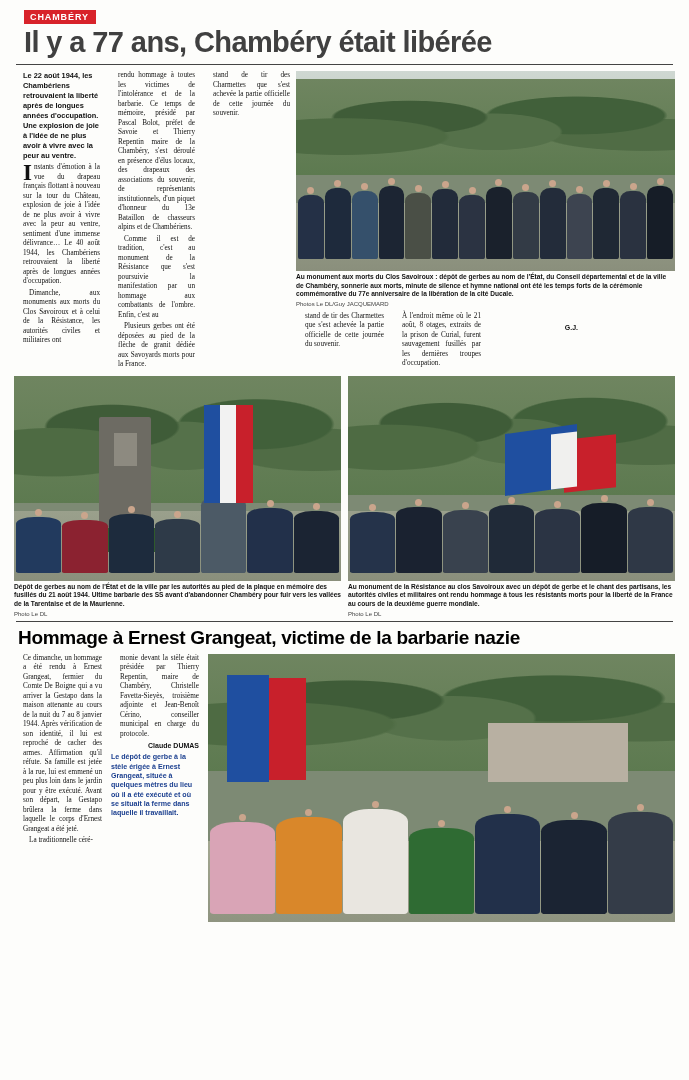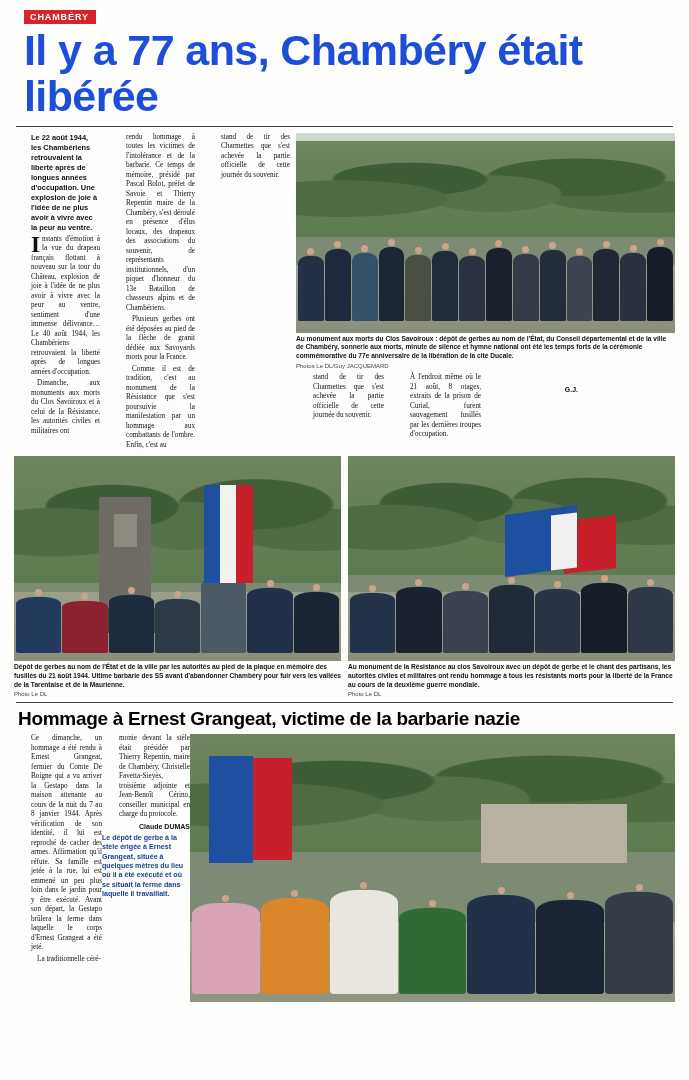--- a/index.html
+++ b/index.html
@@ -34,25 +34,25 @@
     letter-spacing: 0.9px;
     padding: 2px 7px 2px 6px;
     margin: 2px 0 1px 16px;
     font-family: "Liberation Sans", sans-serif;
   }
 
   
   .headline {
     font-family: "Liberation Sans", sans-serif;
     font-weight: bold;
-    font-size: 43px;
+    font-size: 29px;
     line-height: 1.08;
     letter-spacing: -0.6px;
     margin: 2px 0 6px 16px;
-    color: #1d4ed8;
+    color: #404040;
     max-width: 600px;
   }
   .rule {
     border: 0;
     border-top: 1px solid #444;
     margin: 2px 8px 6px 8px;
   }
 
   
   .top-block {
@@ -70,21 +70,21 @@
   .col {
     width: 86px;
     flex: 0 0 86px;
     font-size: 7.2px;
     line-height: 1.32;
     text-align: justify;
     color: #111;
     font-family: "Liberation Serif", serif;
   }
   .col p {
-    margin: 0 0 2px 17px;
+    margin: 0 0 2px 9px;
     text-indent: 6px;
   }
   .col p.noindent { text-indent: 0; }
   .chapeau {
     font-family: "Liberation Sans", sans-serif;
     font-weight: bold;
     font-size: 7.4px;
     line-height: 1.35;
     text-align: left;
     margin-bottom: 5px;
@@ -220,22 +220,22 @@
   <div class="top-block">
 
     <div class="cols">
       <div class="col">
         <p class="chapeau noindent">Le 22 août 1944, les Chambériens retrouvaient la liberté après de longues années d'occupation. Une explosion de joie à l'idée de ne plus avoir à vivre avec la peur au ventre.</p>
         <p class="dropcap noindent">Instants d'émotion à la vue du drapeau français flottant à nouveau sur la tour du Château, explosion de joie à l'idée de ne plus avoir à vivre avec la peur au ventre, sentiment d'une immense délivrance… Le 40 août 1944, les Chambériens retrouvaient la liberté après de longues années d'occupation.</p>
         <p>Dimanche, aux monuments aux morts du Clos Savoiroux et à celui de la Résistance, les autorités civiles et militaires ont</p>
       </div>
       <div class="col">
         <p class="noindent">rendu hommage à toutes les victimes de l'intolérance et de la barbarie. Ce temps de mémoire, présidé par Pascal Bolot, préfet de Savoie et Thierry Repentin maire de la Chambéry, s'est déroulé en présence d'élus locaux, des drapeaux des associations du souvenir, de représentants institutionnels, d'un piquet d'honneur du 13e Bataillon de chasseurs alpins et de Chambériens.</p>
+        <p>Comme il est de tradition, c'est au monument de la Résistance que s'est poursuivie la manifestation par un hommage aux combattants de l'ombre. Enfin, c'est au</p>
         <p>Plusieurs gerbes ont été déposées au pied de la flèche de granit dédiée aux Savoyards morts pour la France.</p>
-        <p>Comme il est de tradition, c'est au monument de la Résistance que s'est poursuivie la manifestation par un hommage aux combattants de l'ombre. Enfin, c'est au</p>
       </div>
       <div class="col">
         <p class="noindent">stand de tir des Charmettes que s'est achevée la partie officielle de cette journée du souvenir.</p>
       </div>
     </div>
 
     <div style="flex:1 1 auto;">
       <div class="photo" style="height:200px;">
         <div class="sky"></div>
         <div class="trees"></div>
@@ -324,21 +324,21 @@
       <div class="caption">Au monument de la Résistance au clos Savoiroux avec un dépôt de gerbe et le chant des partisans, les autorités civiles et militaires ont rendu hommage à tous les résistants morts pour la liberté de la France au cours de la deuxième guerre mondiale.</div>
       <div class="caption credit">Photo Le DL</div>
     </div>
   </div>
 
   <hr class="rule2">
 
   
   <h2 class="headline2">Hommage à Ernest Grangeat, victime de la barbarie nazie</h2>
 
-  <div style="display:flex;padding:0 6px;justify-content:space-between;">
+  <div style="display:flex;gap:9px;padding:0 6px;justify-content:space-between;">
     <div class="col" style="width:88px;flex:0 0 88px;">
       <p class="noindent">Ce dimanche, un hommage a été rendu à Ernest Grangeat, fermier du Comte De Boigne qui a vu arriver la Gestapo dans la maison attenante au cours de la nuit du 7 au 8 janvier 1944. Après vérification de son identité, il lui est reproché de cacher des armes. Affirmation qu'il réfute. Sa famille est jetée à la rue, lui est emmené un peu plus loin dans le jardin pour y être exécuté. Avant son départ, la Gestapo brûlera la ferme dans laquelle le corps d'Ernest Grangeat a été jeté.</p>
       <p>La traditionnelle céré-</p>
     </div>
     <div class="col" style="width:88px;flex:0 0 88px;">
       <p class="noindent">monie devant la stèle était présidée par Thierry Repentin, maire de Chambéry, Christelle Favetta-Sieyès, troisième adjointe et Jean-Benoît Cérino, conseiller municipal en charge du protocole.</p>
       <div class="sign">Claude DUMAS</div>
       <div class="pullbox">Le dépôt de gerbe à la stèle érigée à Ernest Grangeat, située à quelques mètres du lieu où il a été exécuté et où se situait la ferme dans laquelle il travaillait.</div>
     </div>
 

